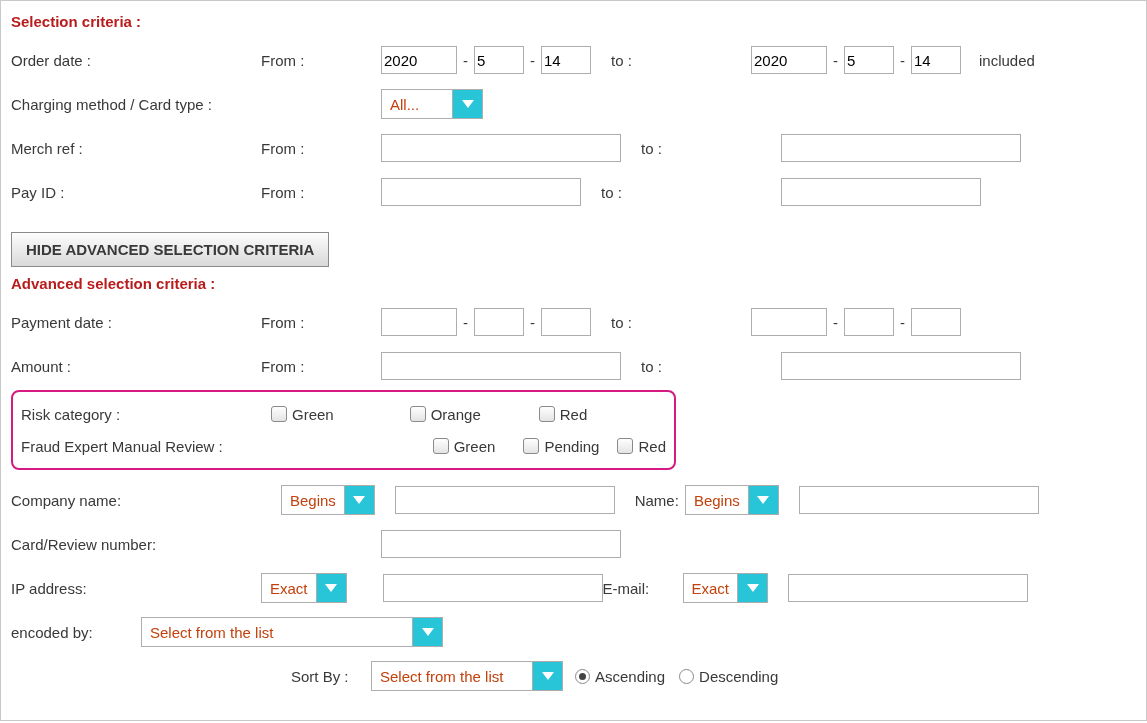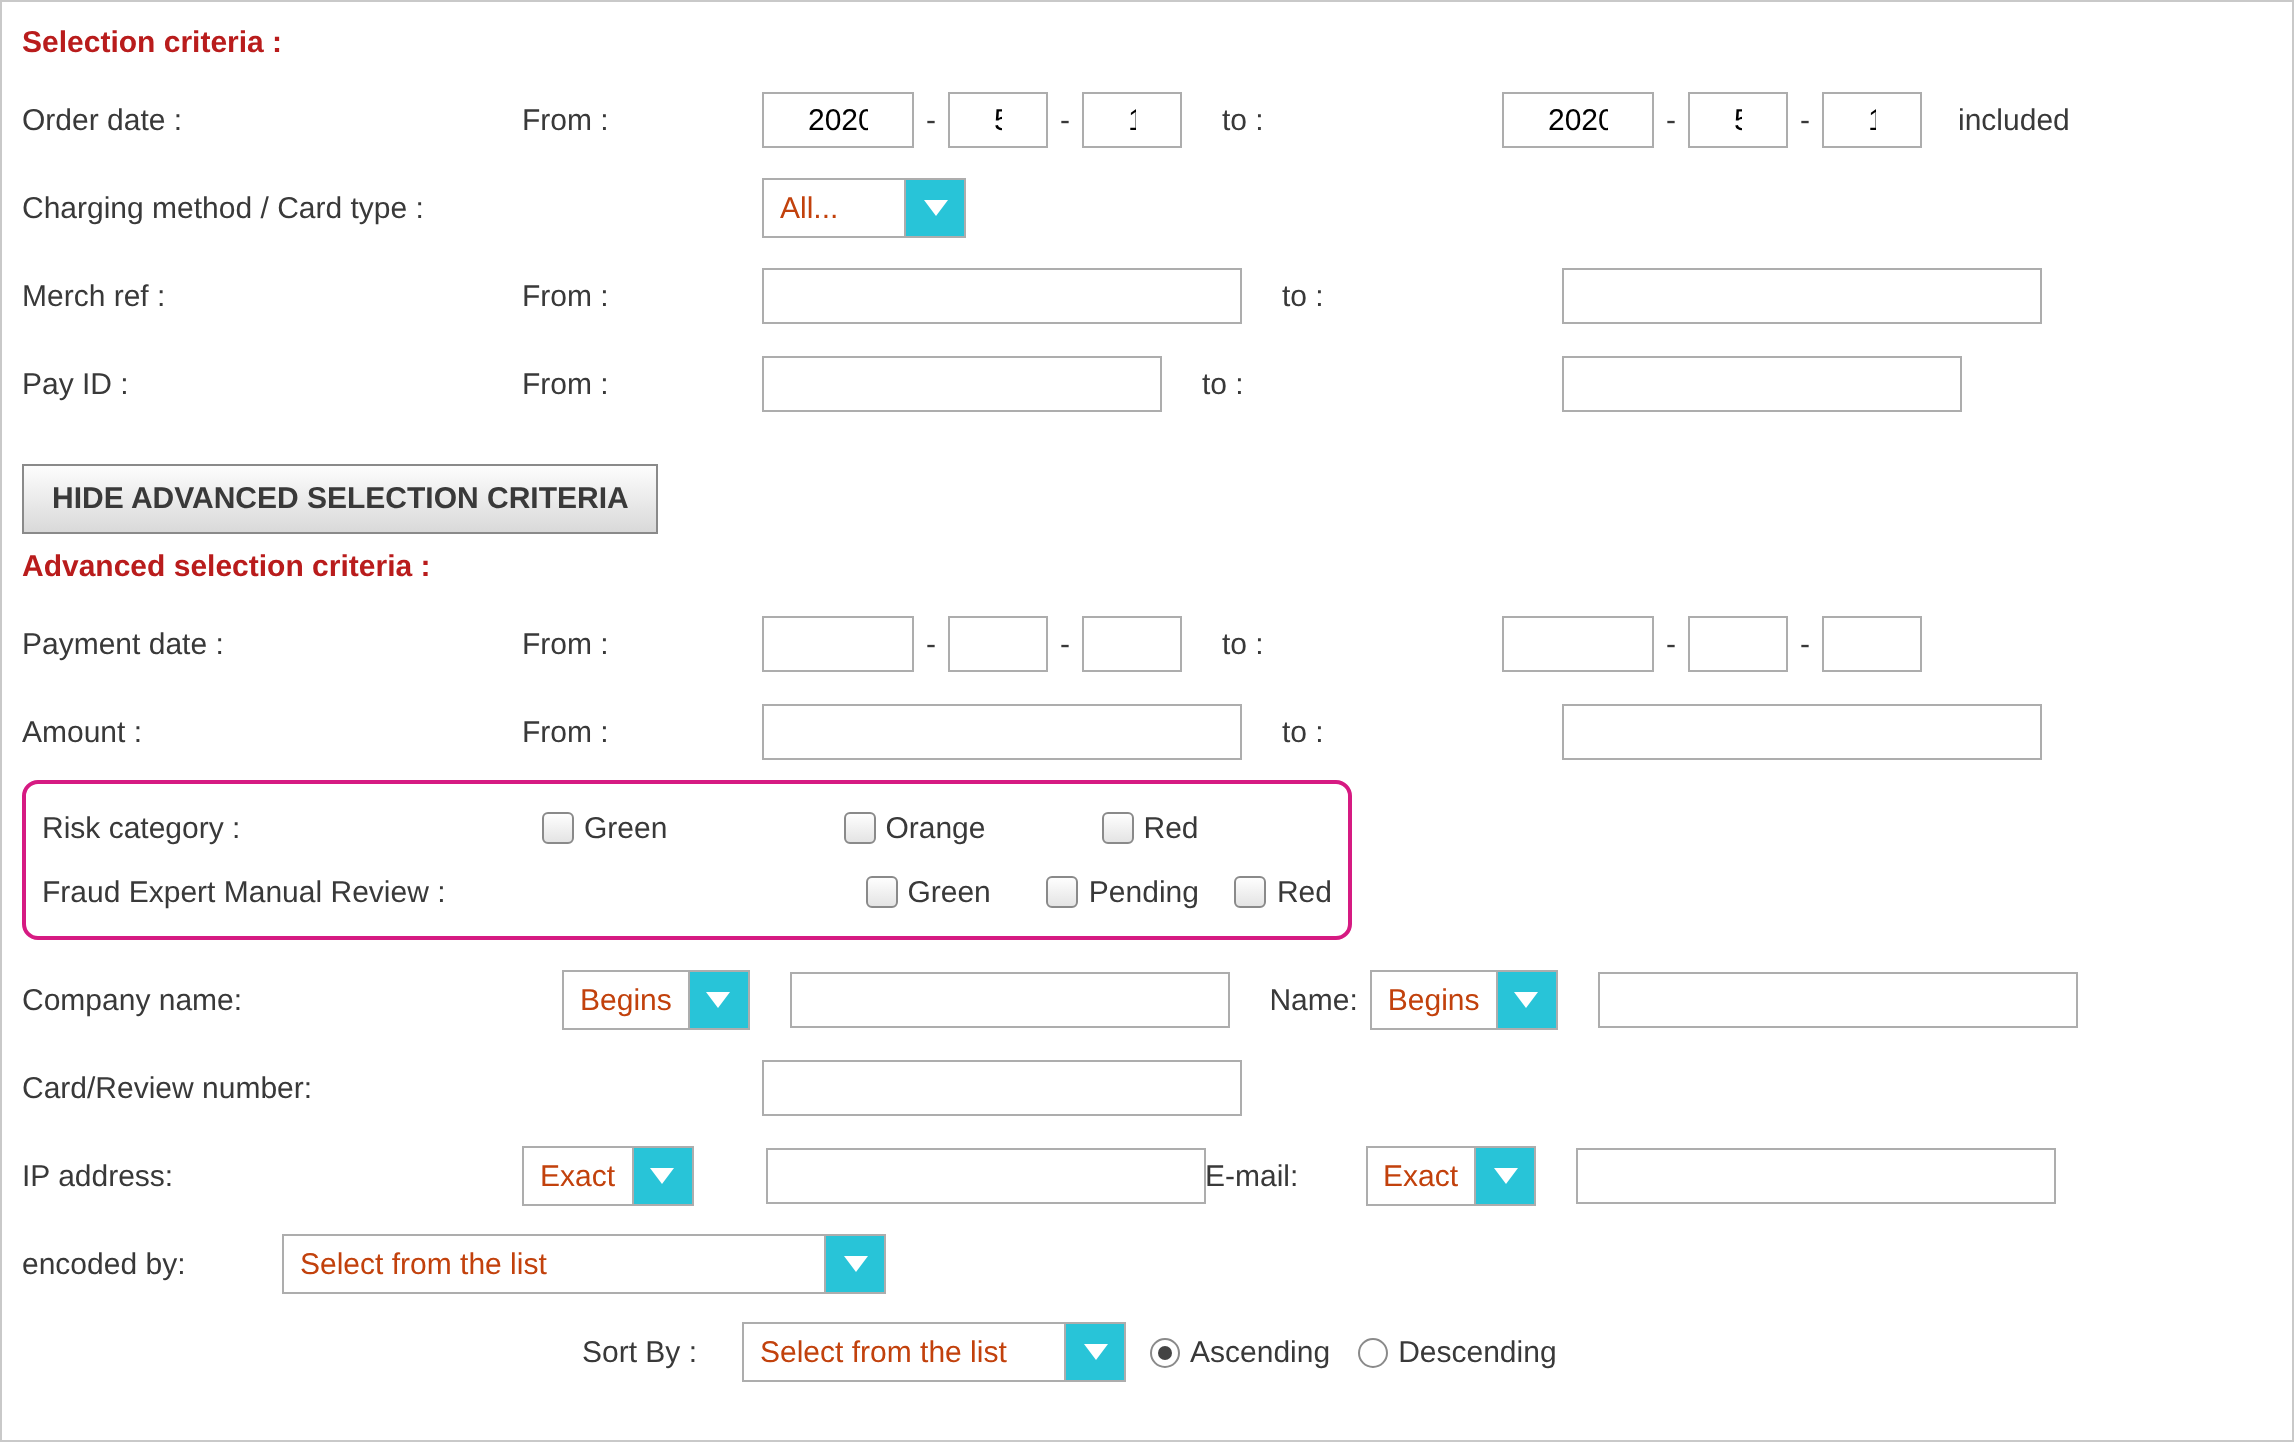--- a/index.html
+++ b/index.html
@@ -26,21 +26,21 @@
     min-height: 40px;
     margin-bottom: 4px;
   }
   .col-label { width: 250px; }
   .col-sub   { width: 120px; }
   .col-sub2  { width: 160px; text-align: left; padding-left: 20px;}
   .dash { margin: 0 6px; }
   input.txt {
     height: 28px;
     border: 1px solid #adadad;
-    padding: 0 22px;
+    padding: 0 2px;
     font-size: 15px;
   }
   input.txt.y { width: 76px; }
   input.txt.m { width: 50px; }
   input.txt.d { width: 50px; }
   input.txt.wide { width: 240px; }
   .select-wrap {
     display: inline-flex;
     align-items: center;
     border: 1px solid #adadad;
@@ -189,21 +189,21 @@
   </div>
 
   
   <div class="highlight-box">
     <div class="row" style="min-height:32px;margin:0;">
       <div class="col-label">Risk category :</div>
       <span class="chk-wrap">
           <span class="chk"></span>
           <span>Green</span>
         </span>
-      <span class="chk-wrap" style="margin-left:40px;padding-left:20px;">
+      <span class="chk-wrap" style="margin-left:28px;padding-left:20px;">
           <span class="chk"></span>
           <span>Orange</span>
         </span>
       <span class="chk-wrap" style="margin-left:30px;">
           <span class="chk"></span>
           <span>Red</span>
         </span>
     </div>
     <div class="row" style="min-height:32px;margin:0;">
       <div style="width:570px;">Fraud Expert Manual Review :</div>

